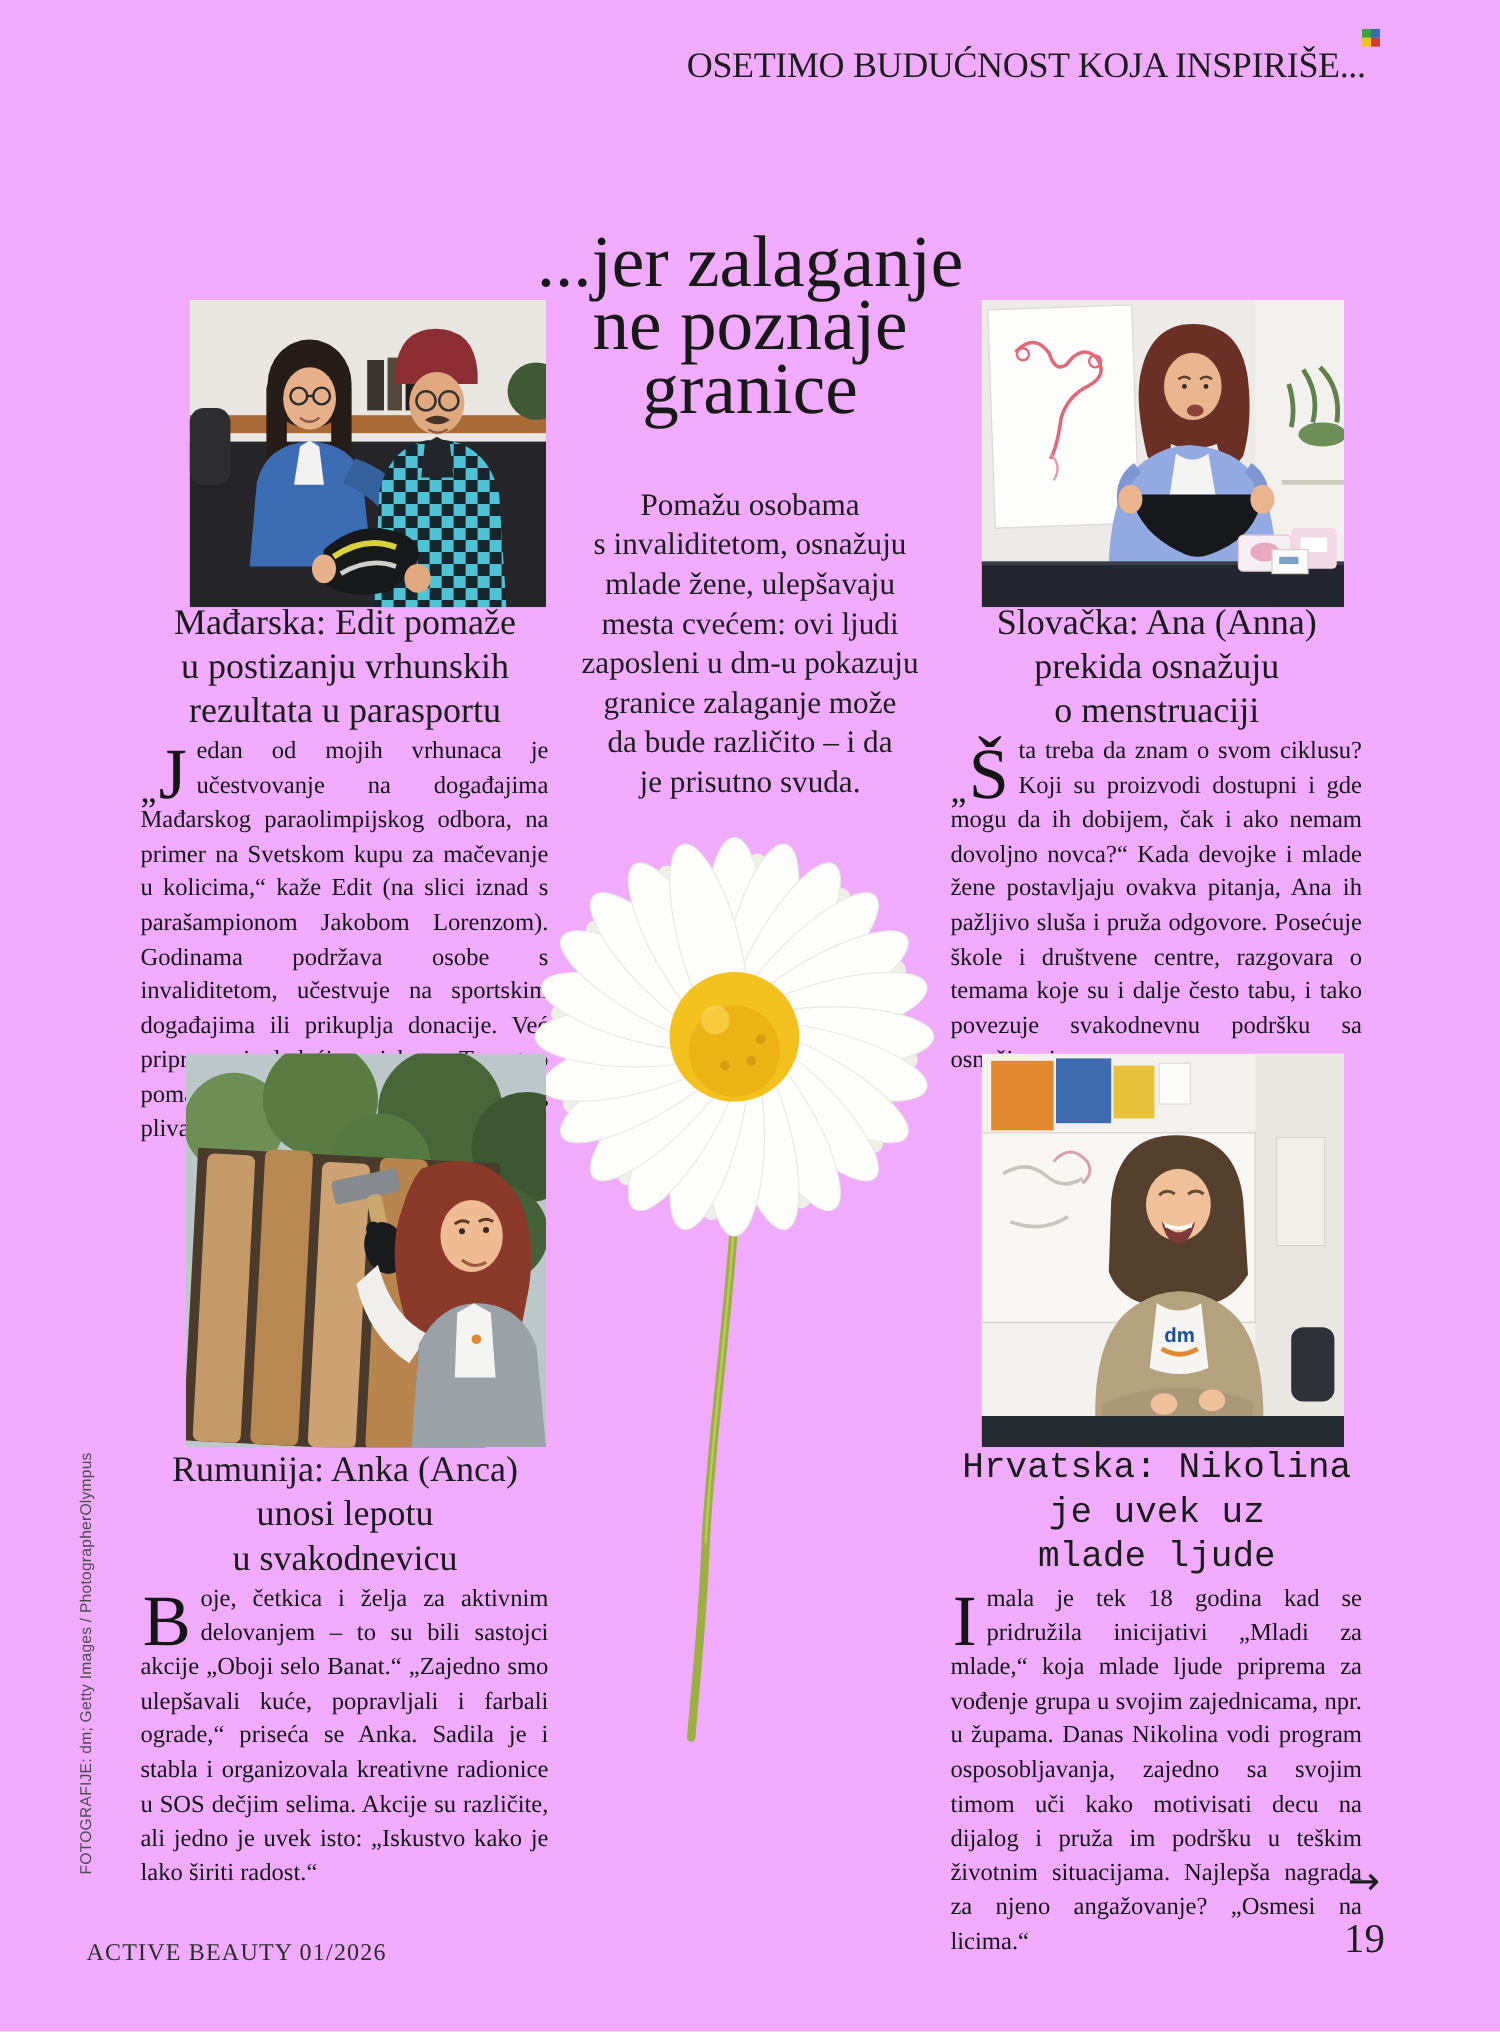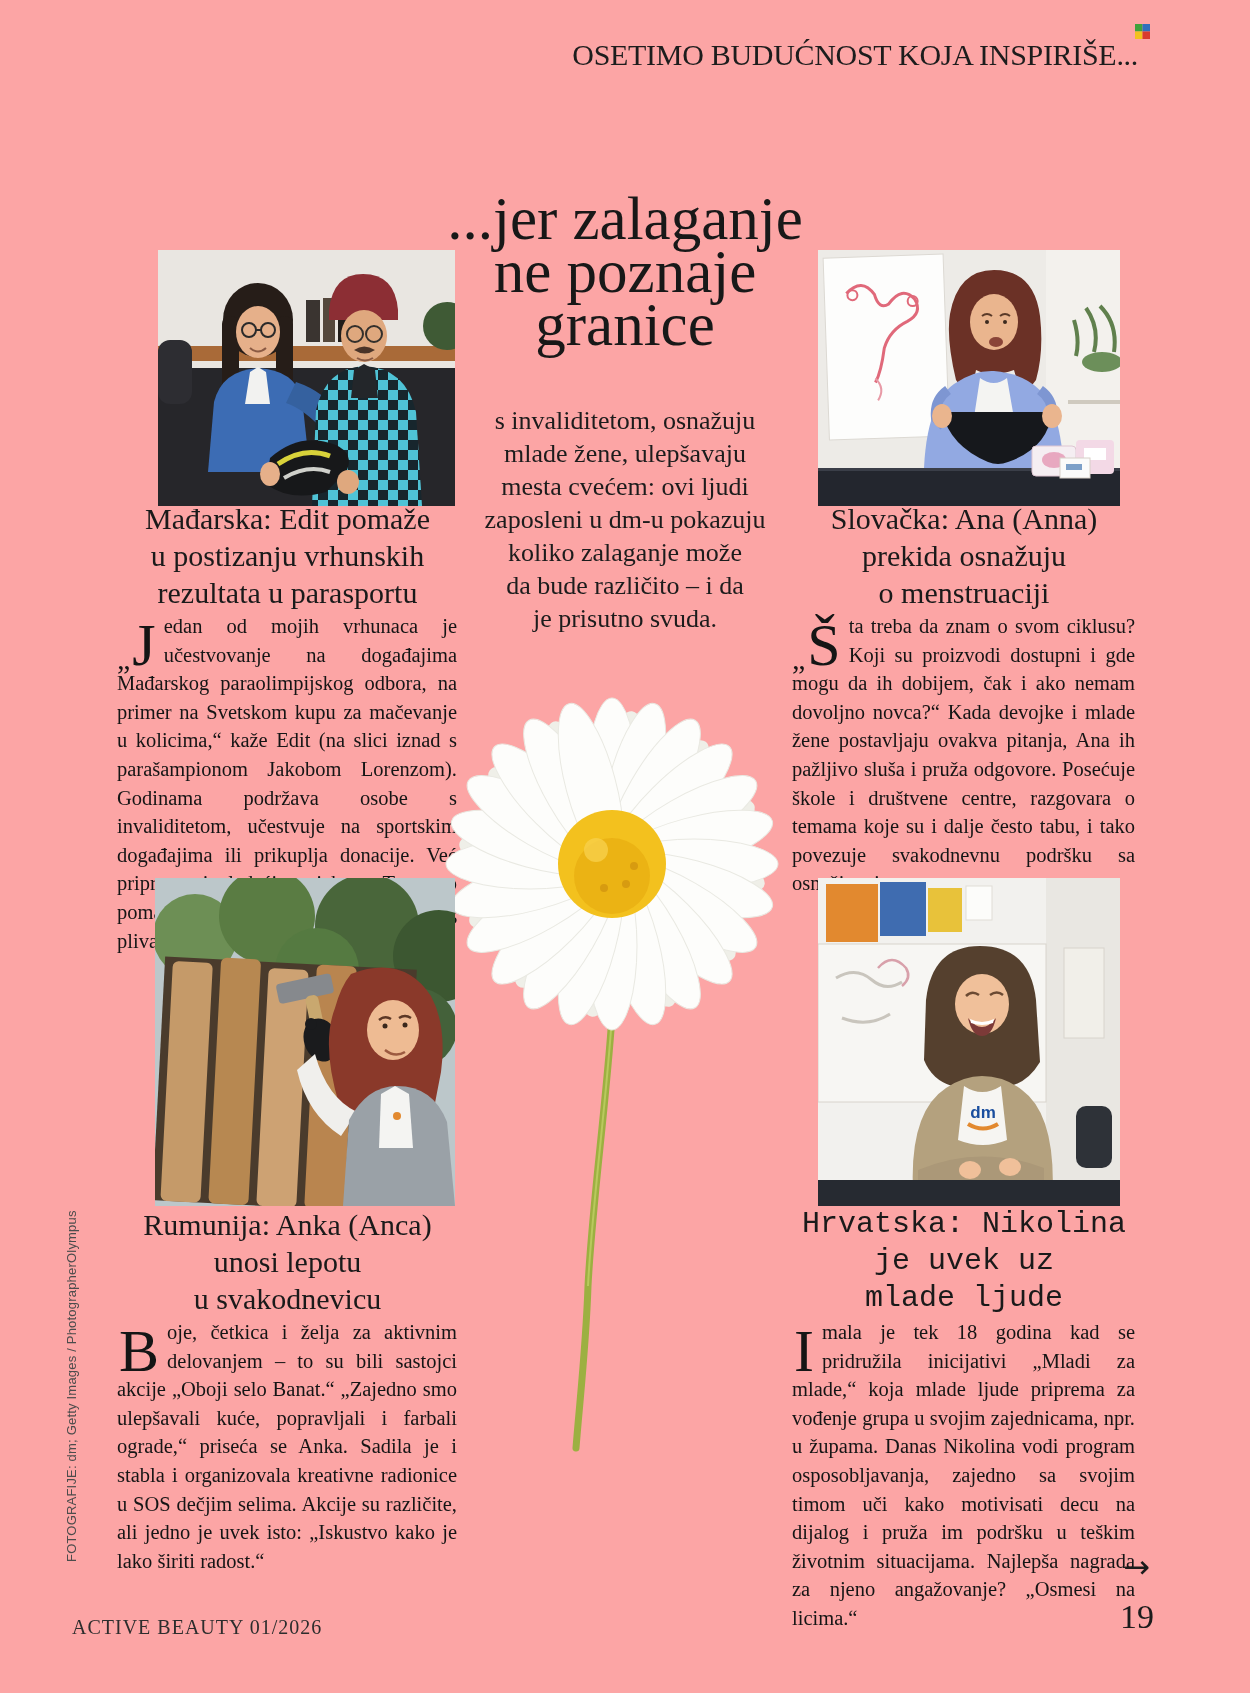--- a/index.html
+++ b/index.html
@@ -1,17 +1,17 @@
 <!DOCTYPE html>
 <html lang="sr"><head>
 <meta charset="utf-8">
 <style>
   html,body { margin:0; padding:0; background:#ffffff; }
   .page {
-    position:relative; width:1250px; height:1693px; background:#fca5a5;
+    position:relative; width:1250px; height:1693px; background:#f0abfc;
     font-family:"Liberation Serif", serif; color:#1b1b1b; overflow:hidden;
     margin:0 auto;
   }
   h1,h2,p { margin:0; font-weight:400; }
 
   .header-title {
     position:absolute; top:38px; right:112px;
     font-size:30px; letter-spacing:-0.3px; color:#1d1d1d; white-space:nowrap;
   }
   .marker-icon { position:absolute; top:24px; right:100px; width:15px; height:15px; }
@@ -91,25 +91,26 @@
 
   <div class="header-title">OSETIMO BUDUĆNOST KOJA INSPIRIŠE...</div>
 
   <h1 class="headline">
     <span>...jer zalaganje</span>
     <span>ne poznaje</span>
     <span>granice</span>
   </h1>
 
   <div class="intro">
+    <span>Pomažu osobama</span>
     <span>s invaliditetom, osnažuju</span>
     <span>mlade žene, ulepšavaju</span>
     <span>mesta cvećem: ovi ljudi</span>
     <span>zaposleni u dm-u pokazuju</span>
-    <span>koliko zalaganje može</span>
+    <span>granice zalaganje može</span>
     <span>da bude različito – i da</span>
     <span>je prisutno svuda.</span>
   </div>
 
   <div class="photo" id="p-hu" aria-label="Edit sa parašampionom Jakobom Lorenzom na kauču">
     <svg viewBox="0 0 297 256">
       <defs>
         <pattern id="plaid1" width="20" height="20" patternUnits="userSpaceOnUse">
           <rect width="20" height="20" fill="#4fc3d6"></rect>
           <rect width="10" height="10" fill="#17262d"></rect>

